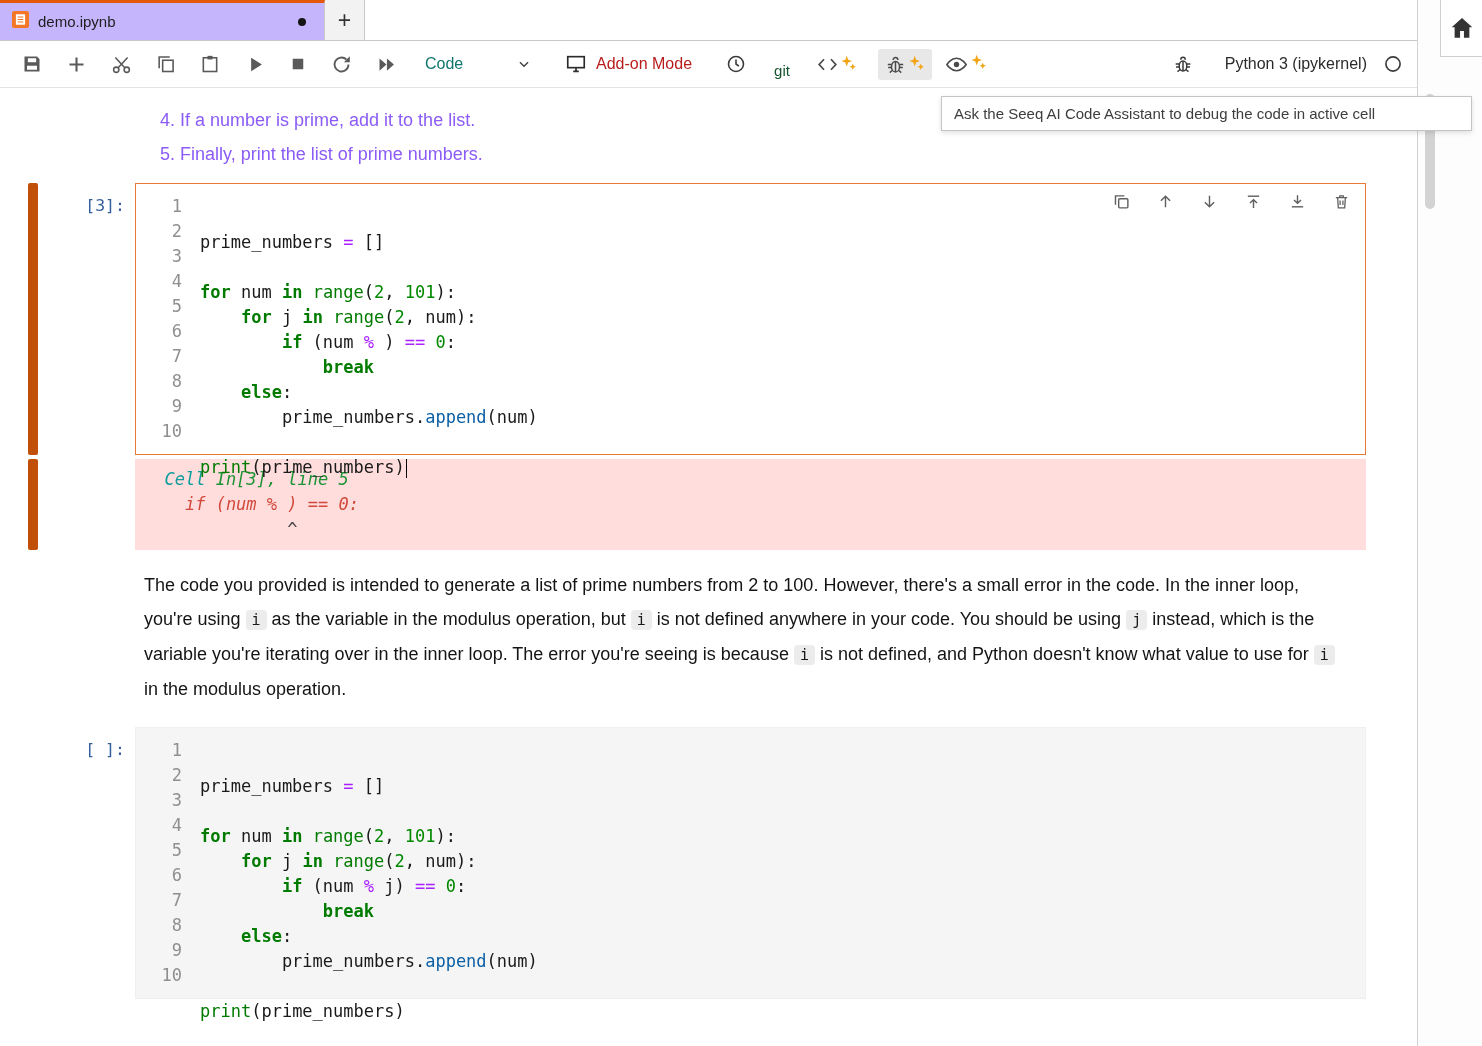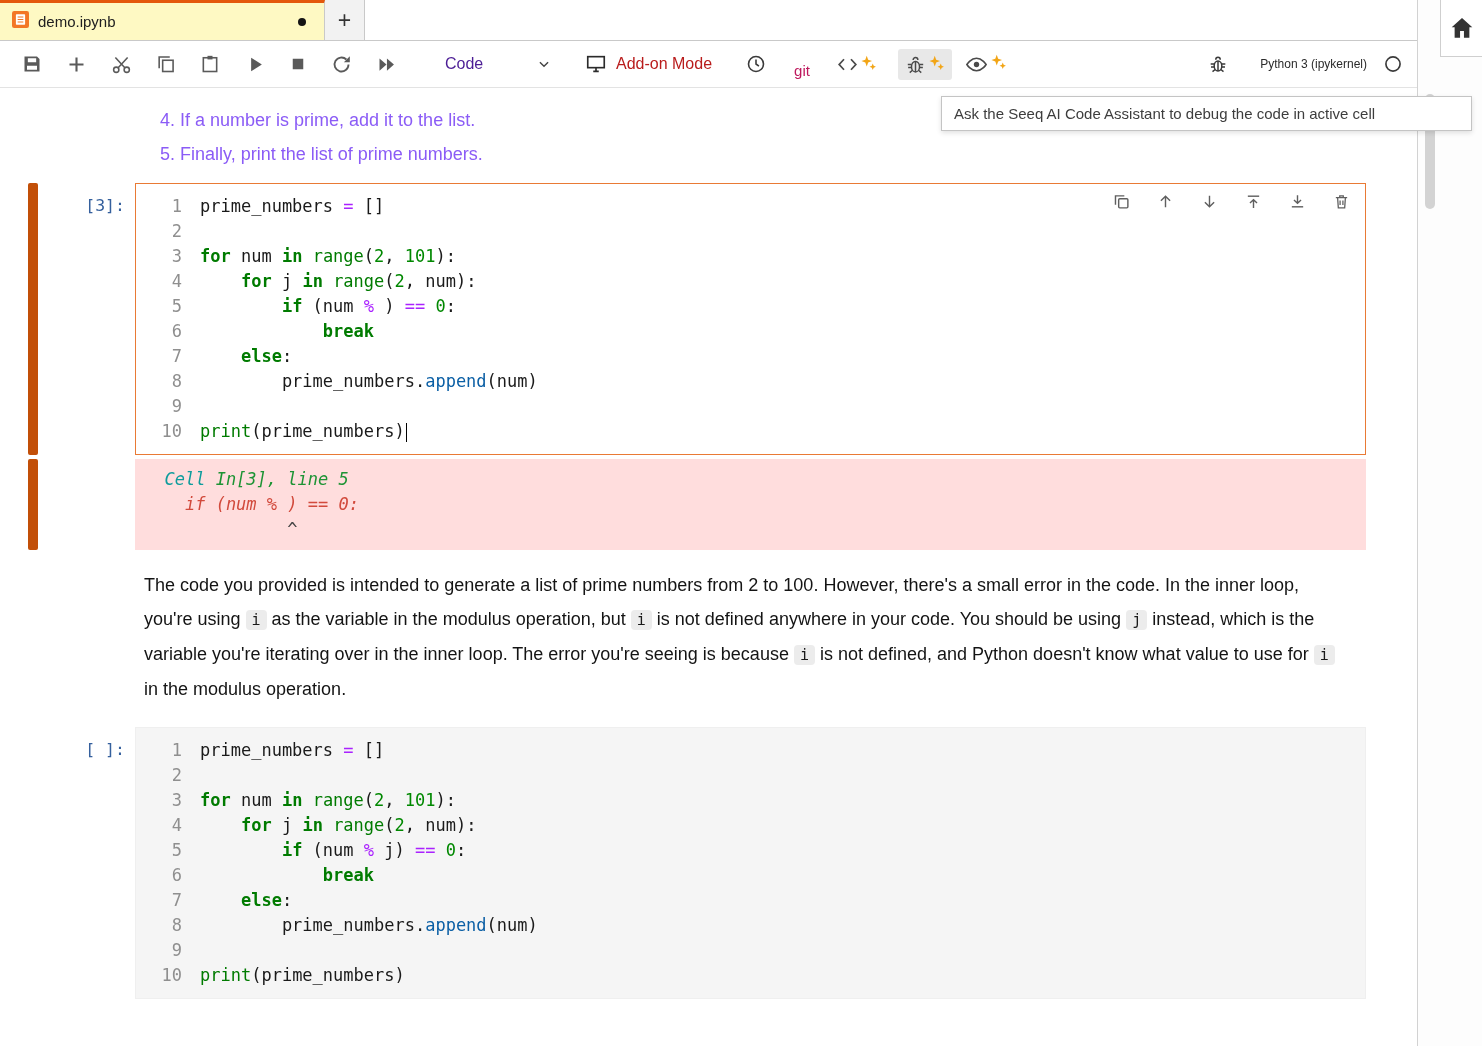--- a/index.html
+++ b/index.html
@@ -4,38 +4,38 @@
 <style>
   * { box-sizing: border-box; margin: 0; padding: 0; }
   html,body { width:1482px; height:1046px; background:#fff; font-family:"Liberation Sans",sans-serif; overflow:hidden; }
   .app { position:relative; width:1482px; height:1046px; background:#fff; }
 
   
   .main { position:absolute; left:0; top:0; width:1418px; height:1046px; border-right:1px solid #d2d2d2; background:#fff; }
 
   
   .tabbar { height:41px; display:flex; align-items:stretch; background:#fff; border-bottom:1px solid #c9c9c9; }
-  .tab { width:325px; background:#fef9c3; border-top:3px solid #e4580b; border-right:1px solid #c9c9c9; display:flex; align-items:center; gap:9px; padding:17px 12px; }
+  .tab { width:325px; background:#c4b5fd; border-top:3px solid #e4580b; border-right:1px solid #c9c9c9; display:flex; align-items:center; gap:9px; padding:17px 12px; }
   .tab-title { font-size:15px; color:#202020; flex:1; }
   .dirty-dot { width:8px; height:8px; border-radius:50%; background:#141414; margin-right:6px; flex:none; }
   .new-tab { width:40px; display:flex; align-items:center; justify-content:center; background:#f2f2f2; border:none; border-right:1px solid #c9c9c9; font-size:23px; color:#333; font-family:inherit; cursor:pointer; }
 
   
   .toolbar { height:47px; display:flex; align-items:center; border-bottom:1px solid #e3e3e3; padding-left:18px; background:#fff; }
   .tbtn { display:flex; align-items:center; justify-content:center; background:none; border:none; padding:4px; cursor:pointer; font-family:inherit; }
   .tbtn svg { display:block; }
   .ml16 { margin-left:16px; } .ml18 { margin-left:18px; } .ml20 { margin-left:20px; }
   .ml22 { margin-left:22px; } .ml26 { margin-left:26px; } .ml6 { margin-left:6px; } .ml14 { margin-left:14px; }
-  .code-select { margin-left:36px; width:122px; display:flex; align-items:center; justify-content:space-between; padding:4px 8px; font-size:16px; color:#4c1d95; cursor:pointer; }
+  .code-select { margin-left:16px; width:122px; display:flex; align-items:center; justify-content:space-between; padding:4px 8px; font-size:16px; color:#0f766e; cursor:pointer; }
   .addon-btn { display:flex; align-items:center; gap:9px; font-size:16px; color:#b91c1c; }
-  .git-label { font-size:15px; color:#be185d;margin-top:12px; }
+  .git-label { font-size:15px; color:#14532d;margin-top:12px; }
   .ai-btn { display:flex; align-items:flex-start; gap:2px; border-radius:3px; padding:5px 7px; }
   .ai-btn.hl { background:#e8e8e8; }
   .spacer { flex:1; }
-  .kernel-name { font-size:12px; color:#2b2b2b; margin-left:28px; cursor:pointer; }
+  .kernel-name { font-size:16px; color:#2b2b2b; margin-left:28px; cursor:pointer; }
   .kstatus { margin-left:16px; margin-right:14px; display:flex; }
 
   
   .tooltip { position:absolute; top:96px; left:941px; width:531px; background:#fff; border:1px solid #c4c4c4; padding:8px 12px; font-size:15px; color:#3d3d3d; box-shadow:0 2px 5px rgba(0,0,0,.12); z-index:30; }
 
   
   .nb { position:absolute; top:89px; left:0; width:1417px; bottom:0; background:#fff; overflow:hidden; }
   .md-intro { padding:14px 0 0 160px; font-size:18px; line-height:34px; color:#8b5cf6; }
   .explain { margin:18px 0 0 144px; width:1198px; font-size:18px; line-height:34px; color:#141414; }
   .ic { font-family:"DejaVu Sans Mono",monospace; font-size:15px; background:#ececec; padding:1px 6px; border-radius:4px; color:#1a1a1a; }
@@ -44,21 +44,21 @@
   .collapser { width:10px; margin-left:28px; border-radius:2px; background:transparent; flex:none; }
   .collapser.on { background:#c24f08; }
   .prompt { width:97px; flex:none; text-align:right; padding:13px 10px 0 0; font-family:"DejaVu Sans Mono",monospace; font-size:16.5px; color:#35609d; white-space:pre; }
   .cell-box { flex:1; margin-right:51px; position:relative; }
   .editor { padding:10px 0; }
   .editor.active { background:#fff; border:1px solid #e97a35; }
   .editor.idle { background:#f5f5f5; border:1px solid #efefef; }
 
   .code-line { display:flex; height:25px; line-height:25px; font-family:"DejaVu Sans Mono",monospace; font-size:17px; }
   .ln { width:46px; flex:none; text-align:right; color:#8f8f8f; }
-  .ct { white-space:pre; padding-left:18px; color:#1a1a1a; }
+  .ct { white-space:pre; padding-left:18px; color:#1a1a1a;margin-top:36px; }
   .tk-pl { color:#1a1a1a; }
   .tk-kw { color:#007b00; font-weight:bold; }
   .tk-nu { color:#008800; }
   .tk-op { color:#aa22ff; }
   .tk-bi { color:#007b00; }
   .tk-fn { color:#0b5fa5; }
   .caret-cursor { display:inline-block; width:1.5px; height:19px; background:#000; vertical-align:middle; margin-left:1px; }
 
   .cell-tb { position:absolute; top:10px; right:16px; display:flex; gap:27px; align-items:center; }
   .cell-tb button { background:none; border:none; padding:0; cursor:pointer; }

